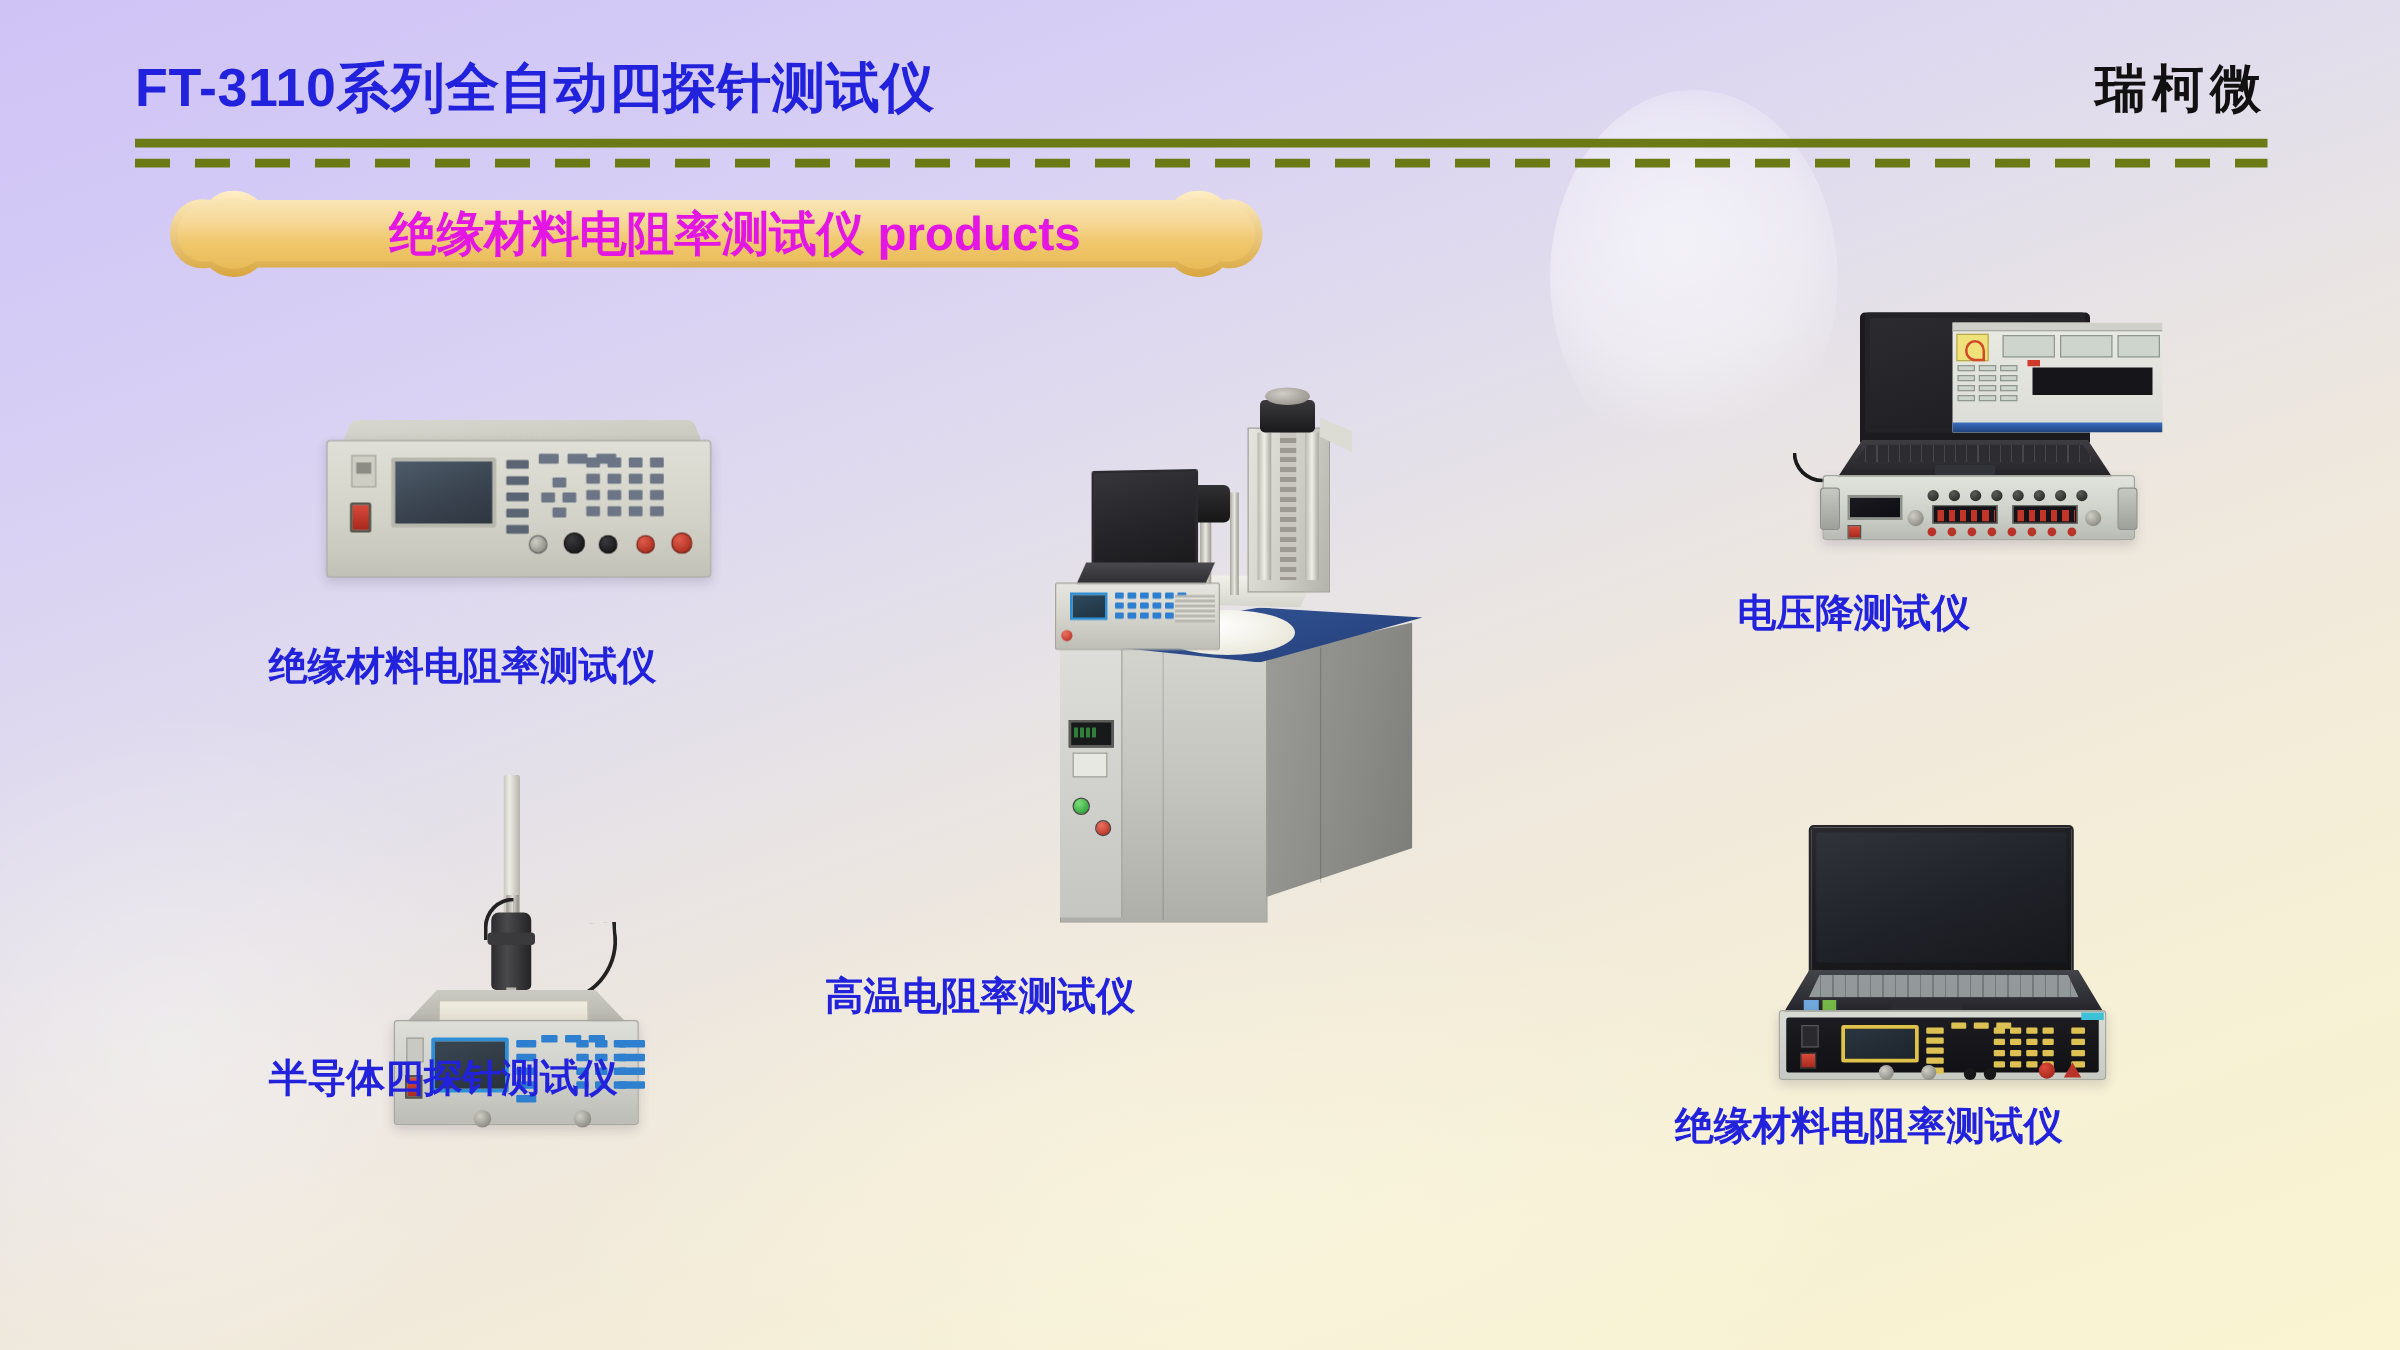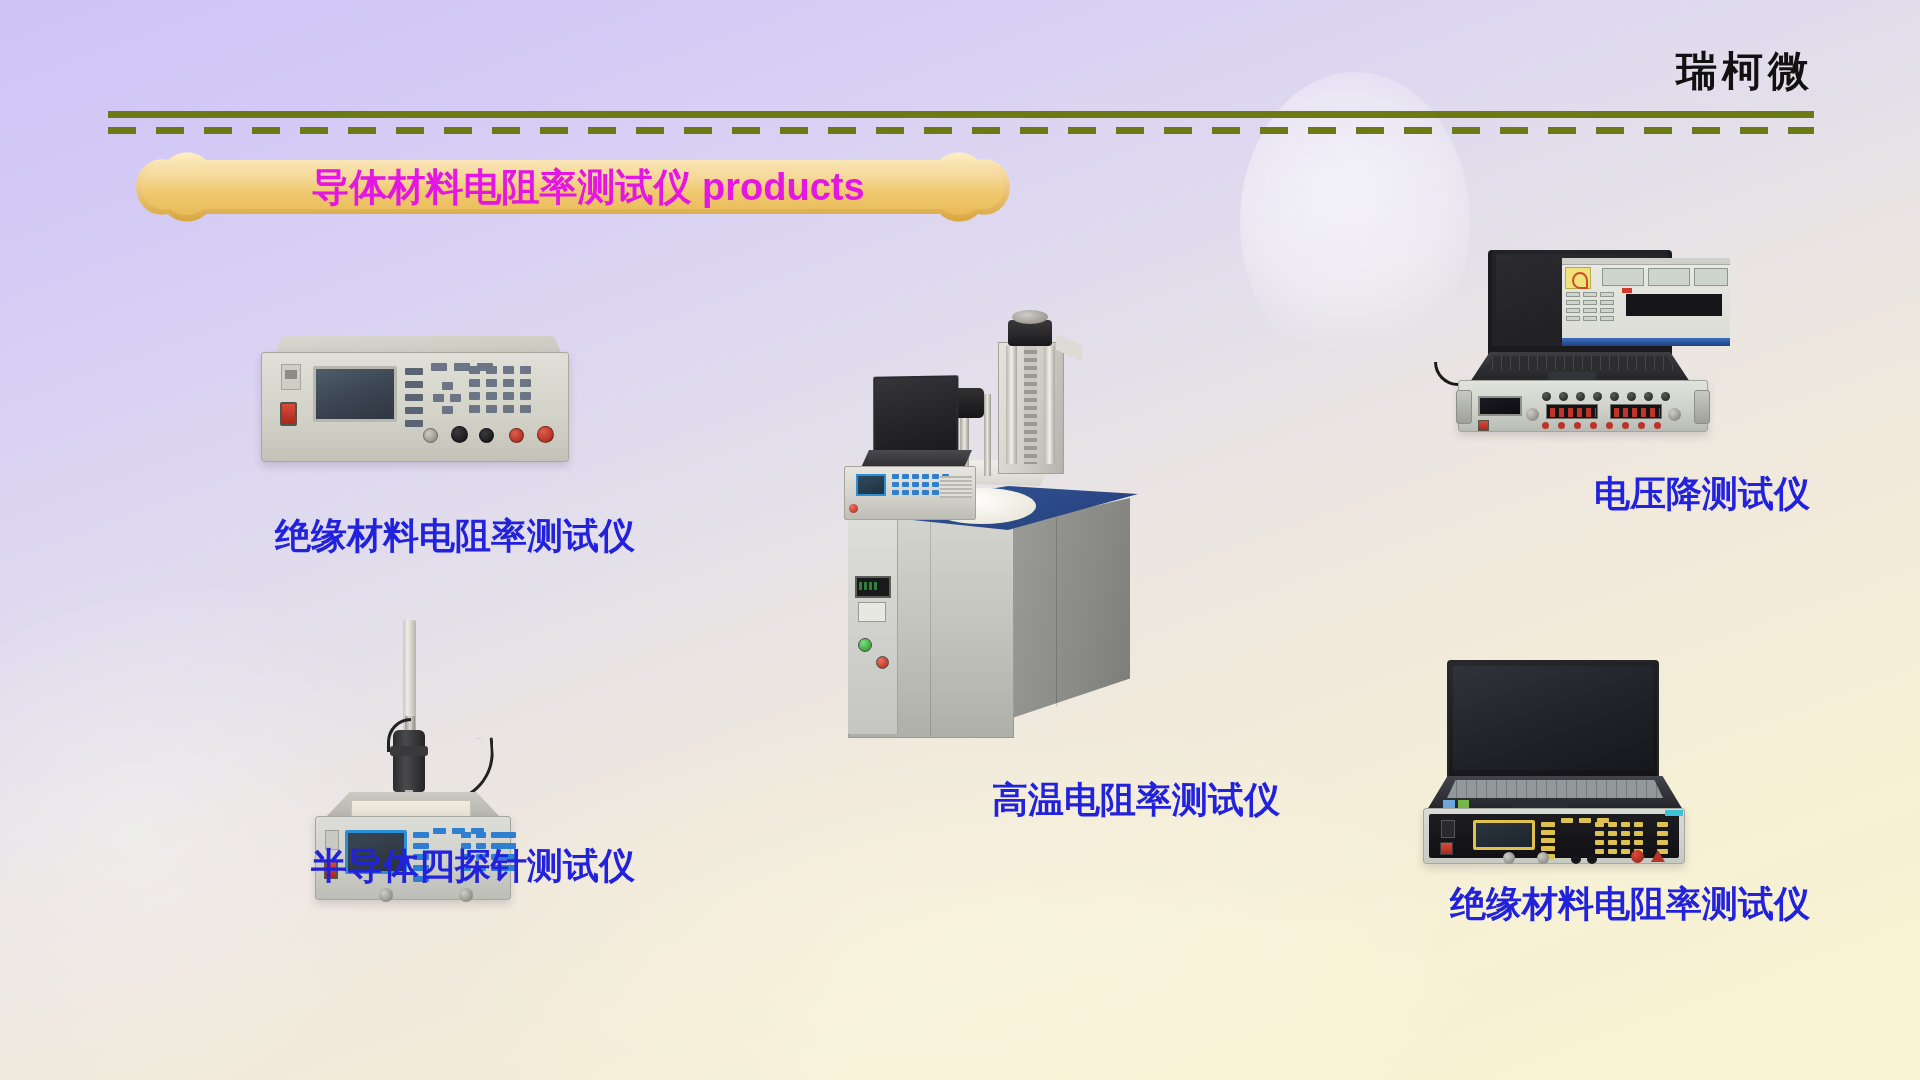--- a/index.html
+++ b/index.html
@@ -76,22 +76,22 @@
     position: absolute; left: 0; top: 0; width: 100%; height: 100%;
     display: flex; align-items: center; justify-content: center;
     font-size: 38px; font-weight: bold; color: #e316e3;
     white-space: nowrap; padding-left: 30px;
   }
 
   
   .product { position: absolute; }
   .product-photo { position: relative; }
   .product-label {
-    position: absolute; width: 100%; text-align: right;
-    font-size: 36px; font-weight: bold; color: #2222dd; white-space: nowrap;
+    position: absolute; width: 100%; text-align: left;
+    font-size: 31px; font-weight: bold; color: #2222dd; white-space: nowrap;
   }
 
   
   .box { position: absolute; }
 
   
   #prod-conductor { left: 215px; top: 330px; width: 420px; height: 250px; }
   #p1-photo { position: absolute; left: 40px; top: 0; width: 320px; height: 140px; }
   #p1-top {
     left: 18px; top: 0; width: 290px; height: 28px;
@@ -448,20 +448,21 @@
   #p5-label { left: 0; top: 220px; font-family: Liberation Mono, monospace; }
 </style>
 </head>
 <body>
 
 <div class="bg-blob" id="blob-top-right"></div>
 <div class="bg-blob" id="blob-left"></div>
 <div class="bg-blob" id="blob-bottom"></div>
 
 <div id="header">
+  <div id="header-title">FT-3110系列全自动四探针测试仪</div>
 
   <div id="brand-logo">
     <span id="brand-cn">瑞柯微</span>
   </div>
 
   <div id="divider-solid"></div>
   <div id="divider-dashed"></div>
 </div>
 
 <div id="banner-wrap">
@@ -494,21 +495,21 @@
              C 71 9, 87 9, 96 17
              L 834 17
              C 843 9, 859 9, 868 17
              C 884 14, 896 25, 896 39
              C 896 53, 884 64, 868 61
              C 859 69, 843 69, 834 61
              L 96 61
              C 87 69, 71 69, 62 61
              C 46 64, 34 53, 34 39 Z" fill="url(#goldgrad)"></path>
   </svg>
-  <div id="banner-text">导体材料电阻率测试仪 products</div>
+  <div id="banner-text">绝缘材料电阻率测试仪 products</div>
 </div>
 
 <div class="product" id="prod-conductor">
   <div class="product-photo" id="p1-photo">
     <div class="box" id="p1-top"></div>
     <div class="box" id="p1-body"></div>
     <div class="box" id="p1-lcd"></div>
     <div class="box" id="p1-usb"></div>
     <div class="box" id="p1-usb-slot"></div>
     <div class="box" id="p1-pwrsw"></div>

